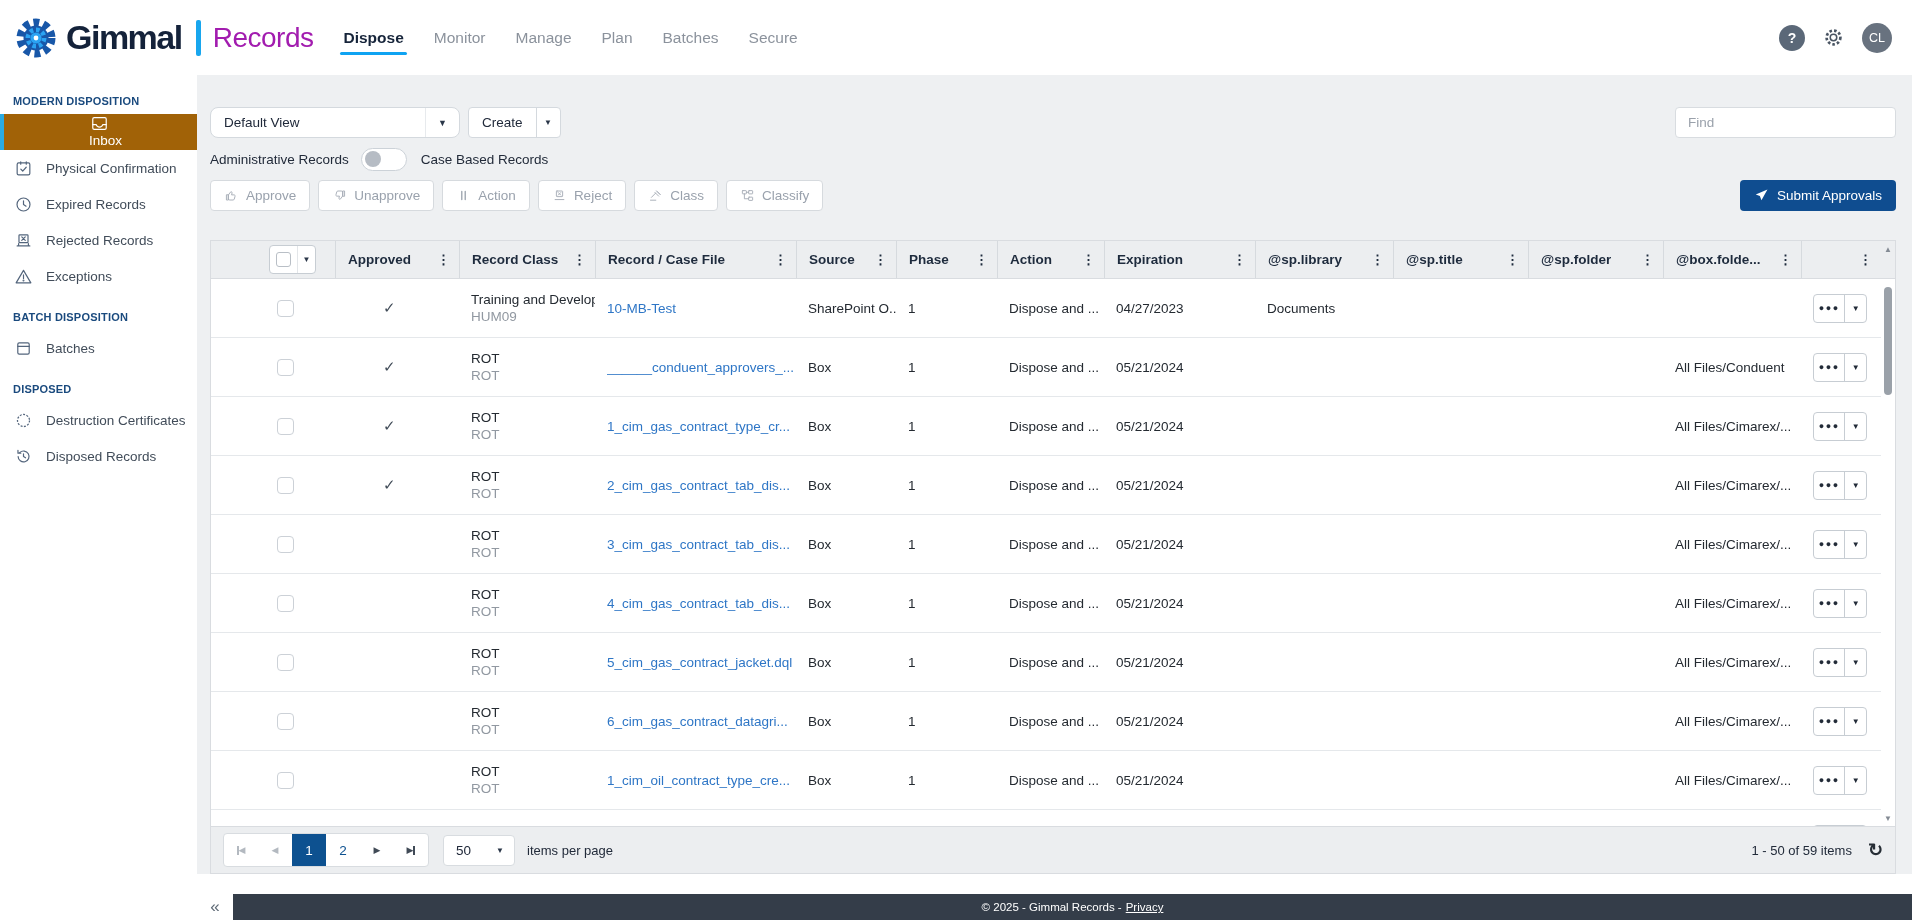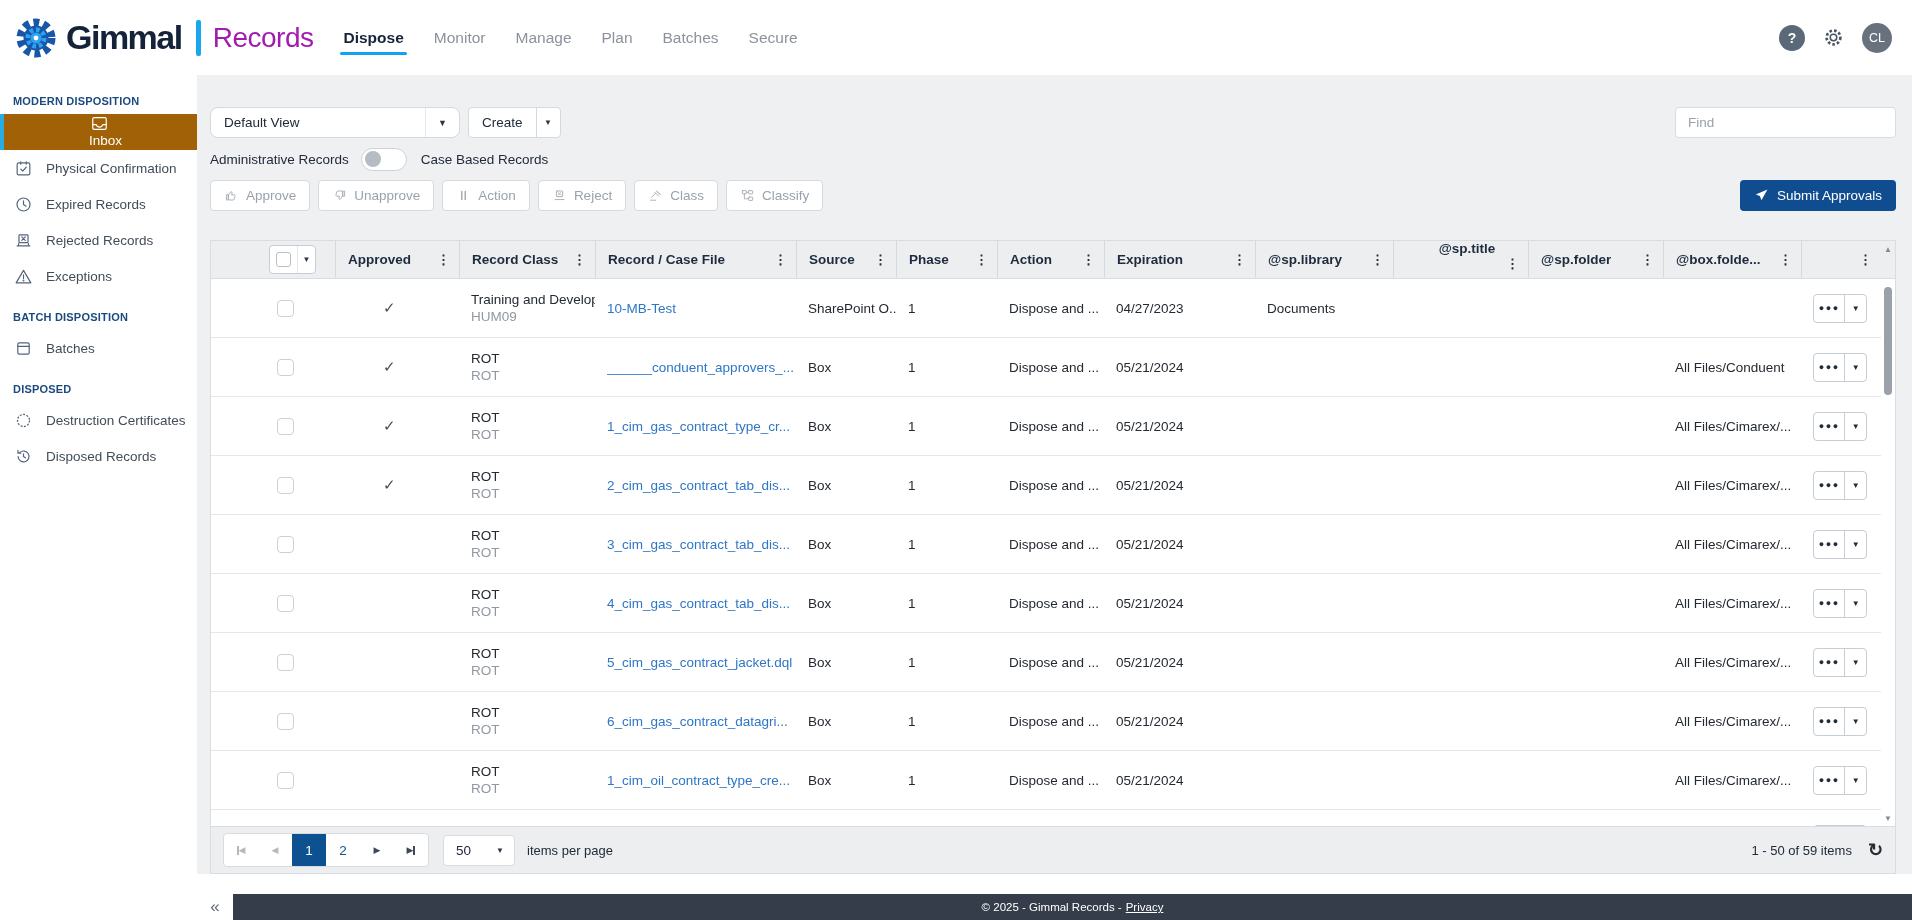--- a/index.html
+++ b/index.html
@@ -371,21 +371,21 @@
                 <span class="hmenu">⋮</span>
               </div>
               <div class="hcell" style="width: 151px;">
                 <span class="hcell-label">Expiration</span>
                 <span class="hmenu">⋮</span>
               </div>
               <div class="hcell" style="width: 138px;">
                 <span class="hcell-label">@sp.library</span>
                 <span class="hmenu">⋮</span>
               </div>
-              <div class="hcell" style="width: 135px; flex-direction: column;">
+              <div class="hcell" style="width: 135px;">
                 <span class="hcell-label">@sp.title</span>
                 <span class="hmenu">⋮</span>
               </div>
               <div class="hcell" style="width: 135px;">
                 <span class="hcell-label">@sp.folder</span>
                 <span class="hmenu">⋮</span>
               </div>
               <div class="hcell" style="width: 138px;">
                 <span class="hcell-label">@box.folde...</span>
                 <span class="hmenu">⋮</span>

